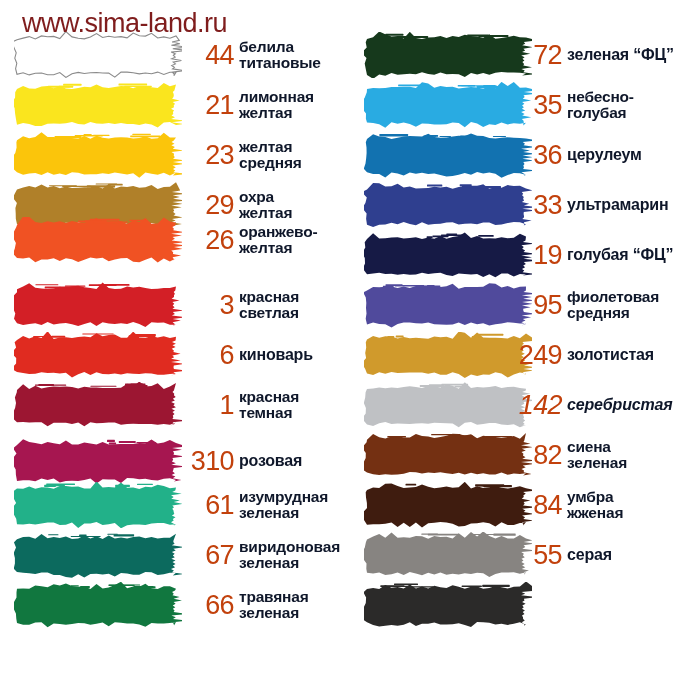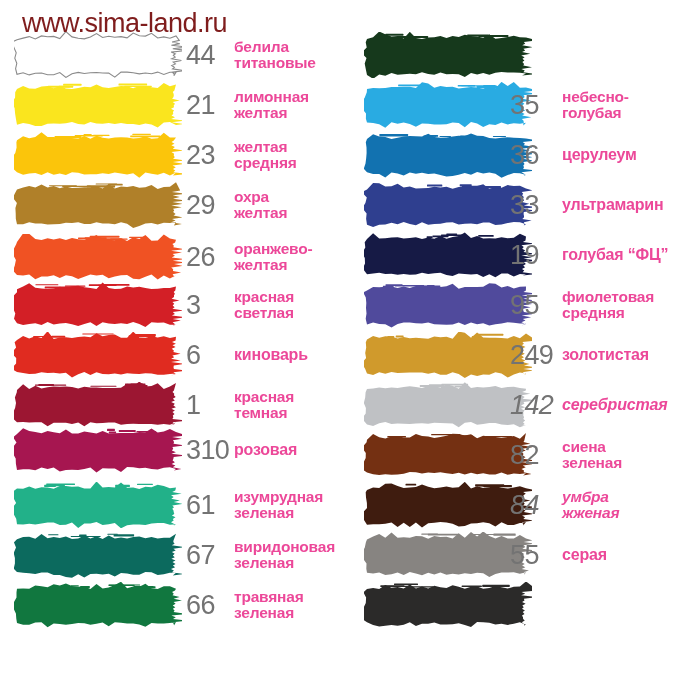--- a/index.html
+++ b/index.html
@@ -63,33 +63,35 @@
     top: 0;
     width: 164px;
     height: 50px;
     display: flex;
     flex-direction: row;
     align-items: center;
     justify-content: flex-start;
   }
   .num {
     width: 48px;
+    text-align: right;
     font-family: "Liberation Sans", sans-serif;
     font-size: 27px;
     font-weight: 400;
-    color: #737373;
+    color: #c2410c;
     line-height: 1;
     letter-spacing: -0.6px;
     flex: 0 0 auto;
   }
   .name {
+    margin-left: 5px;
     font-family: "Liberation Sans", sans-serif;
     font-size: 15.5px;
     font-weight: 700;
-    color: #ec4899;
+    color: #0f172a;
     line-height: 1.02;
     letter-spacing: -0.2px;
     white-space: pre-line;
     flex: 1 1 auto;
   }
   .name.one-line { font-size: 16px; }
 
   
   #col-right .label-block { left: 160px; width: 190px; }
   #col-right .num { width: 52px; }
@@ -160,21 +162,21 @@
             <rect x="72.8" y="3.2" width="28.3" height="2.2" rx="0.5" fill="#b08029"></rect>
             <rect x="94.1" y="1.7" width="14.6" height="1.9" rx="0.5" fill="#b08029"></rect>
           </svg>
         </div>
         <div class="label-block">
           <div class="num">29</div>
           <div class="name">охра
 желтая</div>
         </div>
       </div>
-      <div class="row" style="top: 232px;">
+      <div class="row" style="top: 215px;">
         <div class="swatch-wrap">
           <svg viewBox="0 0 168 46" xmlns="http://www.w3.org/2000/svg">
             <path d="M 3.0 7.9 L 9.1 -0.6 L 15.2 -0.2 L 21.3 4.9 L 27.5 6.1 L 33.6 4.2 L 39.7 5.4 L 45.8 4.3 L 51.9 5.9 L 58.0 4.0 L 64.2 5.3 L 70.3 5.4 L 76.4 4.0 L 82.5 1.1 L 88.6 5.9 L 94.7 5.8 L 100.8 6.3 L 107.0 3.9 L 113.1 6.9 L 119.2 3.2 L 125.3 4.9 L 131.4 1.1 L 137.5 6.7 L 143.7 6.5 L 149.8 0.4 L 155.9 4.6 L 162.0 5.7 L 161.1 8.4 L 158.4 10.0 L 159.9 11.7 L 159.3 13.3 L 170.8 15.1 L 157.1 16.7 L 168.1 18.5 L 158.6 20.1 L 160.9 21.8 L 157.7 23.4 L 170.7 25.2 L 158.7 26.8 L 171.3 28.5 L 160.0 30.1 L 168.9 31.9 L 157.3 33.5 L 159.2 35.3 L 159.0 36.9 L 167.1 38.6 L 158.6 40.2 L 159.8 42.0 L 158.7 43.6 L 162.0 41.2 L 155.9 44.6 L 149.8 41.6 L 143.7 45.4 L 137.5 40.5 L 131.4 42.7 L 125.3 45.3 L 119.2 44.8 L 113.1 40.9 L 107.0 41.3 L 100.8 42.5 L 94.7 44.2 L 88.6 40.7 L 82.5 41.4 L 76.4 40.5 L 70.3 42.7 L 64.2 45.0 L 58.0 42.2 L 51.9 41.2 L 45.8 44.0 L 39.7 41.2 L 33.6 42.6 L 27.5 42.4 L 21.3 45.2 L 15.2 40.5 L 9.1 41.6 L 3.0 41.1 L -1.0 36.7 L 0.8 31.4 L 1.9 26.1 L -0.8 20.9 L -0.6 15.6 L 2.2 10.3 Z" fill="#f05223"></path>
             <rect x="64.0" y="3.5" width="23.5" height="1.5" rx="0.5" fill="#f05223"></rect>
             <rect x="75.8" y="1.7" width="29.6" height="2.0" rx="0.5" fill="#f05223"></rect>
             <rect x="96.1" y="4.4" width="17.5" height="1.3" rx="0.5" fill="#f05223"></rect>
             <rect x="79.2" y="4.2" width="27.3" height="2.3" rx="0.5" fill="#f05223"></rect>
             <rect x="115.1" y="2.7" width="17.0" height="1.2" rx="0.5" fill="#f05223"></rect>
             <rect x="70.7" y="3.3" width="22.0" height="1.8" rx="0.5" fill="#f05223"></rect>
           </svg>
@@ -230,21 +232,21 @@
             <rect x="24.4" y="2.0" width="15.6" height="2.1" rx="0.5" fill="#9c1632"></rect>
             <rect x="111.1" y="2.9" width="22.4" height="2.2" rx="0.5" fill="#9c1632"></rect>
           </svg>
         </div>
         <div class="label-block">
           <div class="num">1</div>
           <div class="name">красная
 темная</div>
         </div>
       </div>
-      <div class="row" style="top: 425px;">
+      <div class="row" style="top: 436px;">
         <div class="swatch-wrap">
           <svg viewBox="0 0 168 46" xmlns="http://www.w3.org/2000/svg">
             <path d="M 3.0 6.9 L 9.1 1.3 L 15.2 3.9 L 21.3 5.0 L 27.5 6.3 L 33.6 4.0 L 39.7 5.3 L 45.8 6.3 L 51.9 2.5 L 58.0 6.4 L 64.2 6.6 L 70.3 4.4 L 76.4 5.5 L 82.5 6.6 L 88.6 4.1 L 94.7 6.4 L 100.8 6.2 L 107.0 6.0 L 113.1 6.1 L 119.2 6.0 L 125.3 5.1 L 131.4 5.3 L 137.5 1.6 L 143.7 5.4 L 149.8 4.4 L 155.9 1.9 L 162.0 5.0 L 172.6 8.4 L 158.1 10.0 L 168.1 11.7 L 158.9 13.3 L 160.1 15.1 L 159.5 16.7 L 170.5 18.5 L 158.4 20.1 L 159.2 21.8 L 157.9 23.4 L 161.9 25.2 L 157.3 26.8 L 172.8 28.5 L 159.7 30.1 L 159.3 31.9 L 158.6 33.5 L 160.9 35.3 L 157.6 36.9 L 161.4 38.6 L 158.7 40.2 L 167.3 42.0 L 159.9 43.6 L 162.0 42.1 L 155.9 40.2 L 149.8 40.7 L 143.7 42.4 L 137.5 42.0 L 131.4 40.8 L 125.3 41.2 L 119.2 40.3 L 113.1 40.1 L 107.0 44.9 L 100.8 41.6 L 94.7 41.4 L 88.6 41.3 L 82.5 45.4 L 76.4 40.6 L 70.3 42.1 L 64.2 42.9 L 58.0 42.8 L 51.9 42.9 L 45.8 44.4 L 39.7 40.4 L 33.6 41.9 L 27.5 40.6 L 21.3 43.2 L 15.2 42.2 L 9.1 42.3 L 3.0 42.9 L 1.9 36.7 L 1.7 31.4 L -1.4 26.1 L -1.6 20.9 L 2.5 15.6 L -1.0 10.3 Z" fill="#a61650"></path>
             <rect x="104.8" y="2.9" width="16.9" height="2.1" rx="0.5" fill="#a61650"></rect>
             <rect x="122.4" y="3.9" width="19.5" height="1.2" rx="0.5" fill="#a61650"></rect>
             <rect x="94.8" y="4.4" width="7.3" height="2.2" rx="0.5" fill="#a61650"></rect>
             <rect x="93.0" y="1.7" width="7.9" height="2.2" rx="0.5" fill="#a61650"></rect>
           </svg>
         </div>
         <div class="label-block">
@@ -310,20 +312,24 @@
         <div class="swatch-wrap">
           <svg viewBox="0 0 168 46" xmlns="http://www.w3.org/2000/svg">
             <path d="M 3.0 6.9 L 9.1 5.2 L 15.2 -0.5 L 21.3 2.3 L 27.5 4.6 L 33.6 4.0 L 39.7 6.5 L 45.8 -0.2 L 51.9 6.0 L 58.0 6.9 L 64.2 5.6 L 70.3 5.2 L 76.4 4.1 L 82.5 6.0 L 88.6 4.1 L 94.7 4.9 L 100.8 2.7 L 107.0 4.0 L 113.1 4.4 L 119.2 5.8 L 125.3 2.3 L 131.4 6.7 L 137.5 5.9 L 143.7 5.1 L 149.8 3.8 L 155.9 5.2 L 162.0 5.4 L 173.0 8.4 L 159.9 10.0 L 161.2 11.7 L 158.2 13.3 L 168.8 15.1 L 159.4 16.7 L 161.2 18.5 L 158.1 20.1 L 166.3 21.8 L 157.2 23.4 L 160.6 25.2 L 158.5 26.8 L 160.4 28.5 L 158.4 30.1 L 160.1 31.9 L 159.3 33.5 L 168.5 35.3 L 157.4 36.9 L 160.8 38.6 L 159.3 40.2 L 171.3 42.0 L 158.1 43.6 L 162.0 41.6 L 155.9 40.7 L 149.8 40.6 L 143.7 40.5 L 137.5 40.0 L 131.4 40.8 L 125.3 42.7 L 119.2 40.9 L 113.1 42.6 L 107.0 41.0 L 100.8 44.9 L 94.7 42.2 L 88.6 42.1 L 82.5 42.3 L 76.4 40.6 L 70.3 42.8 L 64.2 42.0 L 58.0 40.2 L 51.9 42.2 L 45.8 41.8 L 39.7 42.3 L 33.6 42.7 L 27.5 41.1 L 21.3 43.7 L 15.2 42.5 L 9.1 46.8 L 3.0 43.0 L 1.7 36.7 L 0.7 31.4 L 2.5 26.1 L -2.5 20.9 L 2.7 15.6 L 1.7 10.3 Z" fill="#16391c"></path>
             <rect x="33.2" y="4.1" width="30.9" height="1.9" rx="0.5" fill="#16391c"></rect>
             <rect x="103.2" y="2.5" width="21.4" height="1.8" rx="0.5" fill="#16391c"></rect>
             <rect x="21.3" y="1.7" width="18.1" height="2.1" rx="0.5" fill="#16391c"></rect>
             <rect x="108.7" y="3.1" width="8.8" height="1.1" rx="0.5" fill="#16391c"></rect>
             <rect x="114.4" y="3.0" width="30.0" height="2.0" rx="0.5" fill="#16391c"></rect>
           </svg>
         </div>
+        <div class="label-block">
+          <div class="num">72</div>
+          <div class="name one-line">зеленая “ФЦ”</div>
+        </div>
       </div>
       <div class="row" style="top: 80px;">
         <div class="swatch-wrap">
           <svg viewBox="0 0 168 46" xmlns="http://www.w3.org/2000/svg">
             <path d="M 3.0 7.1 L 9.1 6.1 L 15.2 6.3 L 21.3 5.9 L 27.5 4.9 L 33.6 5.0 L 39.7 4.8 L 45.8 4.8 L 51.9 6.1 L 58.0 0.3 L 64.2 1.4 L 70.3 5.8 L 76.4 3.9 L 82.5 5.1 L 88.6 4.8 L 94.7 6.5 L 100.8 5.8 L 107.0 5.0 L 113.1 5.6 L 119.2 6.7 L 125.3 4.0 L 131.4 6.3 L 137.5 -0.1 L 143.7 3.9 L 149.8 0.1 L 155.9 5.8 L 162.0 5.4 L 172.5 8.4 L 159.9 10.0 L 173.9 11.7 L 159.5 13.3 L 160.7 15.1 L 158.7 16.7 L 167.2 18.5 L 158.1 20.1 L 160.4 21.8 L 158.1 23.4 L 159.9 25.2 L 157.9 26.8 L 161.3 28.5 L 157.1 30.1 L 160.6 31.9 L 158.2 33.5 L 167.3 35.3 L 157.8 36.9 L 159.4 38.6 L 159.8 40.2 L 159.3 42.0 L 159.4 43.6 L 162.0 40.7 L 155.9 41.7 L 149.8 41.3 L 143.7 42.4 L 137.5 40.4 L 131.4 43.0 L 125.3 42.3 L 119.2 44.9 L 113.1 41.6 L 107.0 40.0 L 100.8 45.2 L 94.7 41.1 L 88.6 40.6 L 82.5 42.2 L 76.4 42.5 L 70.3 42.5 L 64.2 41.8 L 58.0 41.6 L 51.9 44.7 L 45.8 42.1 L 39.7 40.6 L 33.6 41.8 L 27.5 40.3 L 21.3 45.7 L 15.2 42.2 L 9.1 40.9 L 3.0 40.4 L 1.9 36.7 L 2.0 31.4 L -2.5 26.1 L -2.6 20.9 L 0.8 15.6 L 2.8 10.3 Z" fill="#29abe2"></path>
             <rect x="93.7" y="2.9" width="17.4" height="1.7" rx="0.5" fill="#29abe2"></rect>
             <rect x="97.3" y="2.9" width="10.5" height="1.4" rx="0.5" fill="#29abe2"></rect>
             <rect x="119.2" y="3.1" width="12.1" height="1.7" rx="0.5" fill="#29abe2"></rect>
             <rect x="112.7" y="4.0" width="22.1" height="2.2" rx="0.5" fill="#29abe2"></rect>
             <rect x="103.7" y="3.2" width="29.0" height="1.2" rx="0.5" fill="#29abe2"></rect>
@@ -440,21 +446,21 @@
             <rect x="67.1" y="2.0" width="29.3" height="1.2" rx="0.5" fill="#743012"></rect>
             <rect x="91.7" y="3.3" width="17.0" height="2.2" rx="0.5" fill="#743012"></rect>
           </svg>
         </div>
         <div class="label-block">
           <div class="num">82</div>
           <div class="name">сиена
 зеленая</div>
         </div>
       </div>
-      <div class="row" style="top: 480px; font-style: italic;">
+      <div class="row" style="top: 480px;">
         <div class="swatch-wrap">
           <svg viewBox="0 0 168 46" xmlns="http://www.w3.org/2000/svg">
             <path d="M 3.0 8.0 L 9.1 5.6 L 15.2 6.1 L 21.3 1.8 L 27.5 1.4 L 33.6 3.9 L 39.7 6.0 L 45.8 5.4 L 51.9 5.1 L 58.0 2.6 L 64.2 4.8 L 70.3 6.3 L 76.4 5.6 L 82.5 4.5 L 88.6 5.8 L 94.7 5.3 L 100.8 -0.2 L 107.0 6.6 L 113.1 4.2 L 119.2 6.0 L 125.3 5.3 L 131.4 4.0 L 137.5 5.7 L 143.7 6.6 L 149.8 5.6 L 155.9 4.2 L 162.0 6.3 L 173.5 8.4 L 159.2 10.0 L 161.8 11.7 L 159.4 13.3 L 159.8 15.1 L 157.7 16.7 L 166.4 18.5 L 159.6 20.1 L 160.7 21.8 L 159.1 23.4 L 173.0 25.2 L 158.3 26.8 L 161.5 28.5 L 159.7 30.1 L 169.9 31.9 L 158.1 33.5 L 161.1 35.3 L 159.3 36.9 L 169.4 38.6 L 157.6 40.2 L 159.3 42.0 L 159.2 43.6 L 162.0 40.1 L 155.9 41.0 L 149.8 42.9 L 143.7 42.9 L 137.5 40.3 L 131.4 44.5 L 125.3 41.2 L 119.2 40.2 L 113.1 41.3 L 107.0 41.4 L 100.8 44.0 L 94.7 44.5 L 88.6 41.7 L 82.5 40.6 L 76.4 40.1 L 70.3 40.8 L 64.2 41.2 L 58.0 45.6 L 51.9 40.6 L 45.8 44.9 L 39.7 40.7 L 33.6 45.0 L 27.5 40.6 L 21.3 41.8 L 15.2 42.2 L 9.1 42.2 L 3.0 42.7 L -0.8 36.7 L -1.9 31.4 L 3.0 26.1 L 2.9 20.9 L 2.0 15.6 L 1.7 10.3 Z" fill="#3f1c0f"></path>
             <rect x="119.5" y="3.0" width="28.4" height="2.3" rx="0.5" fill="#3f1c0f"></rect>
             <rect x="114.7" y="2.9" width="25.8" height="1.3" rx="0.5" fill="#3f1c0f"></rect>
             <rect x="41.5" y="1.7" width="10.7" height="1.7" rx="0.5" fill="#3f1c0f"></rect>
             <rect x="111.1" y="2.2" width="29.1" height="2.3" rx="0.5" fill="#3f1c0f"></rect>
             <rect x="118.5" y="3.5" width="20.7" height="1.1" rx="0.5" fill="#3f1c0f"></rect>
           </svg>
         </div>

